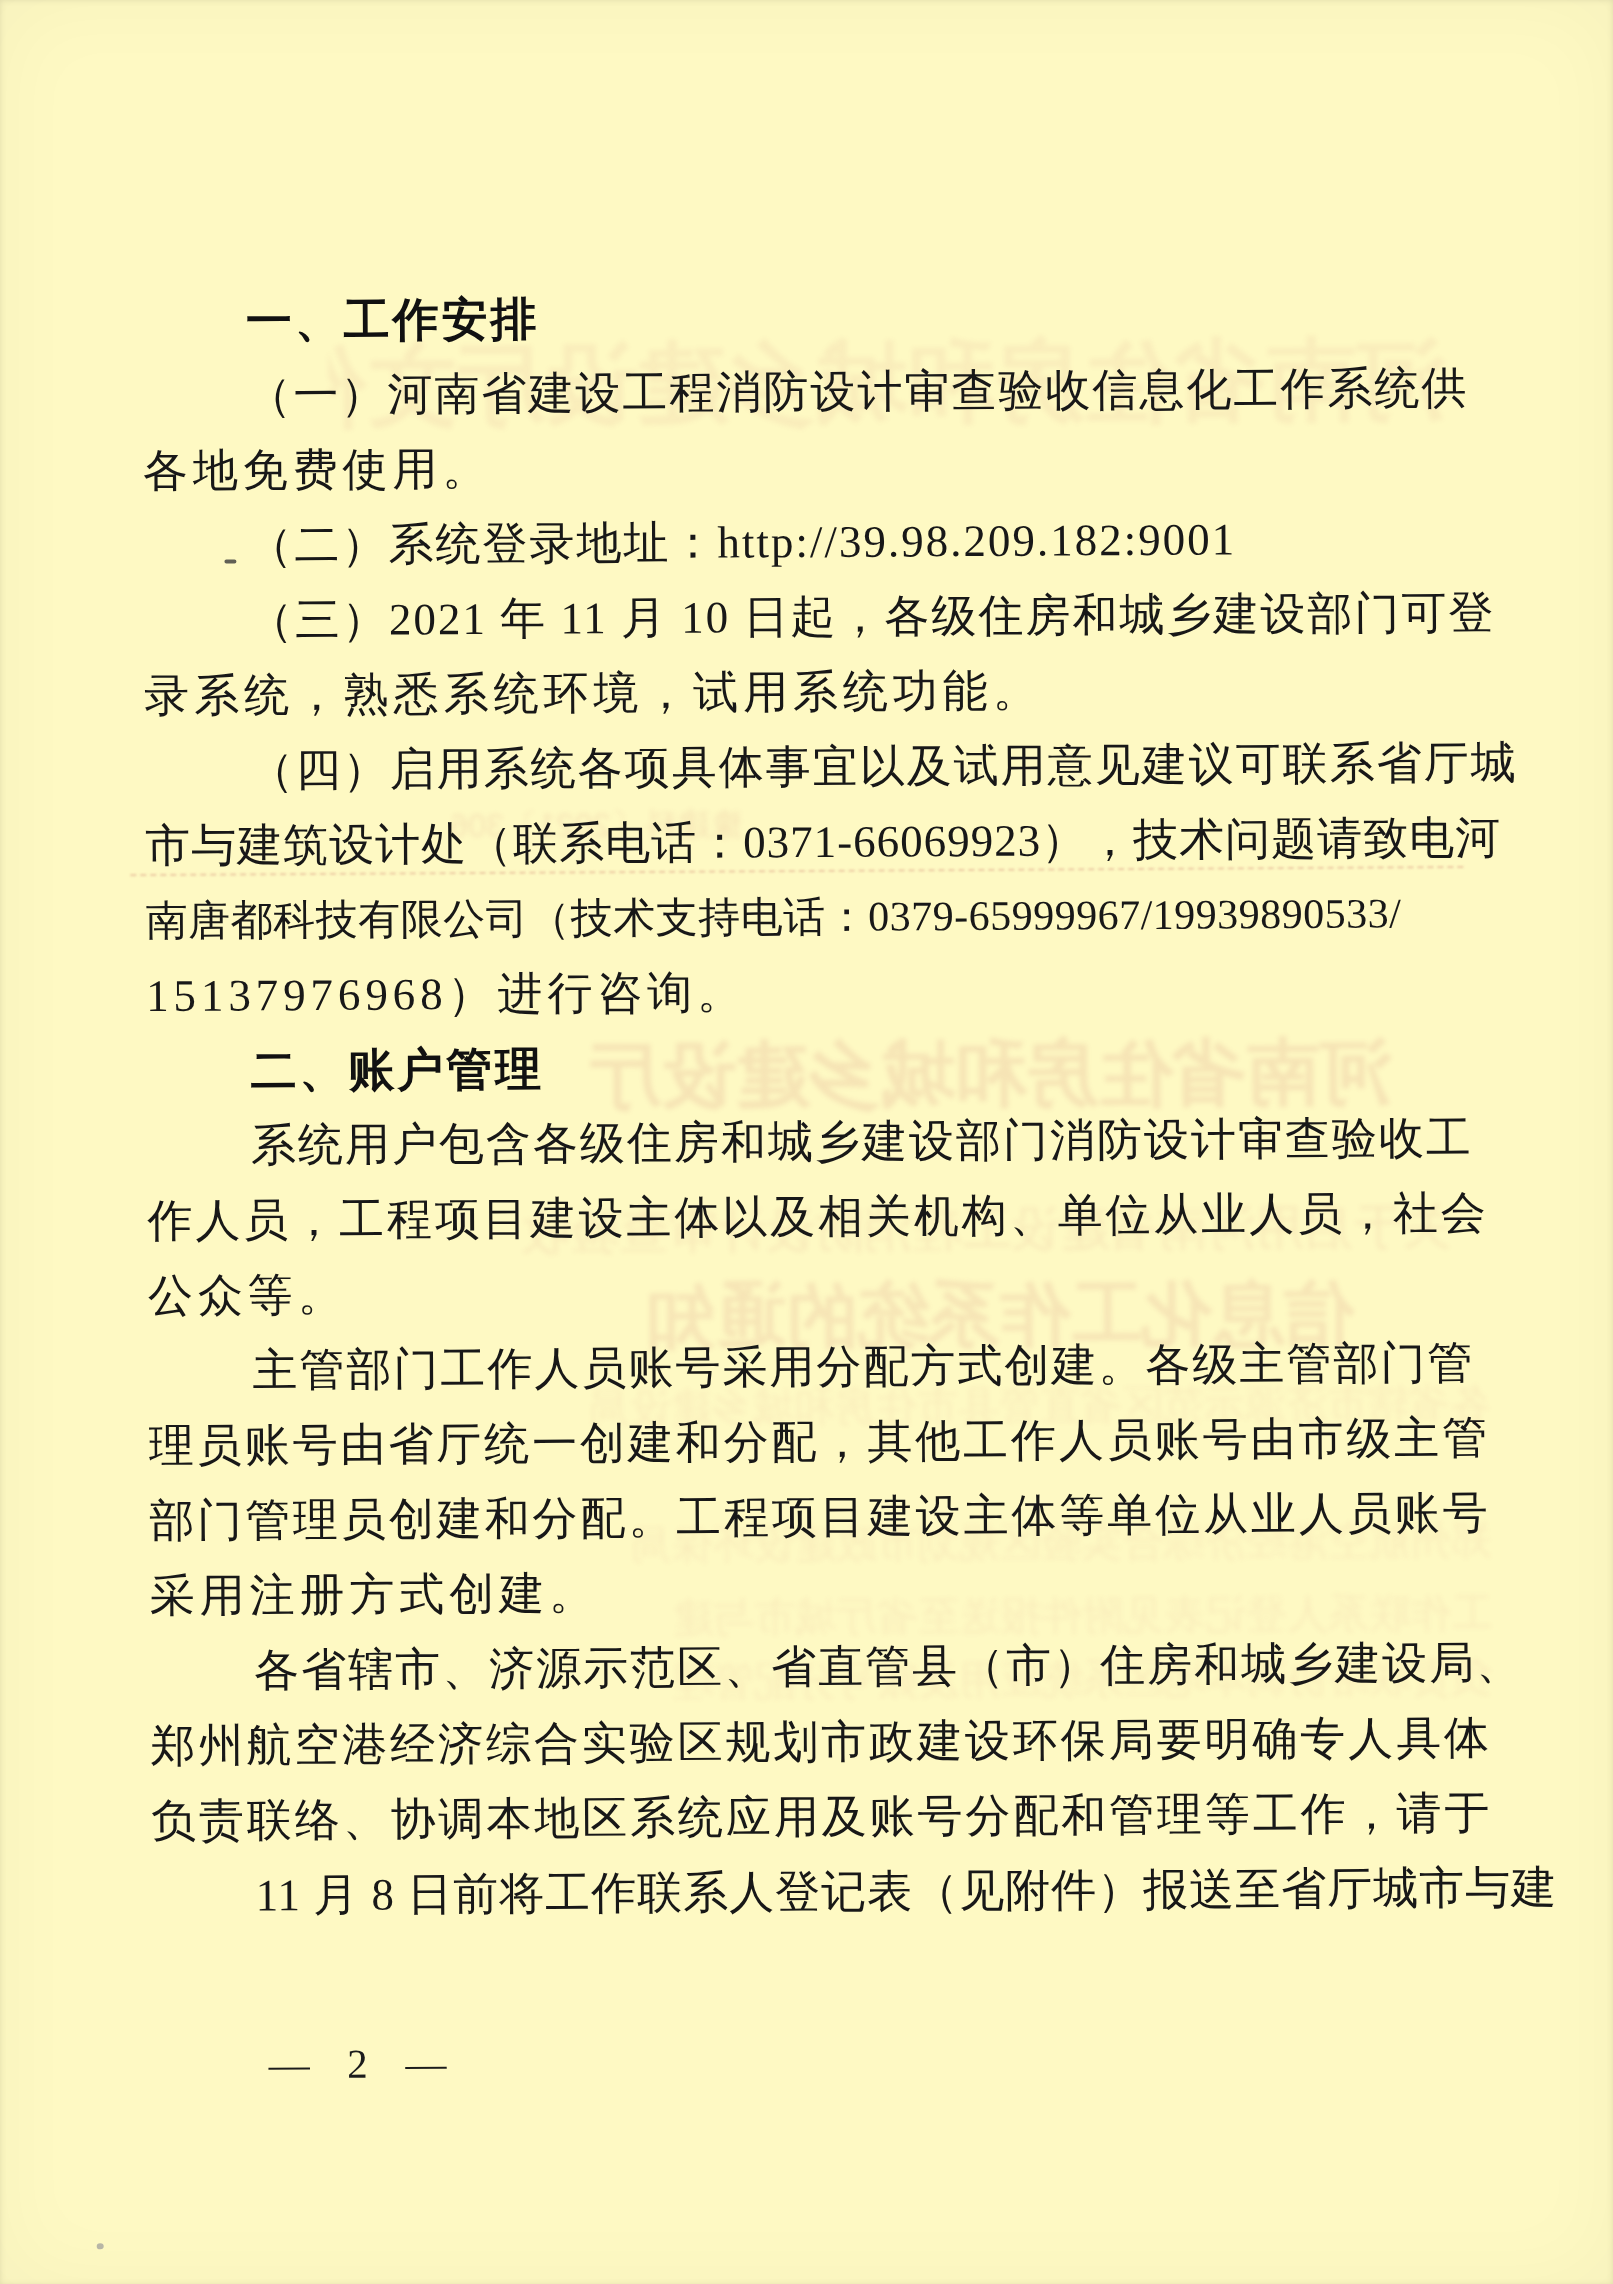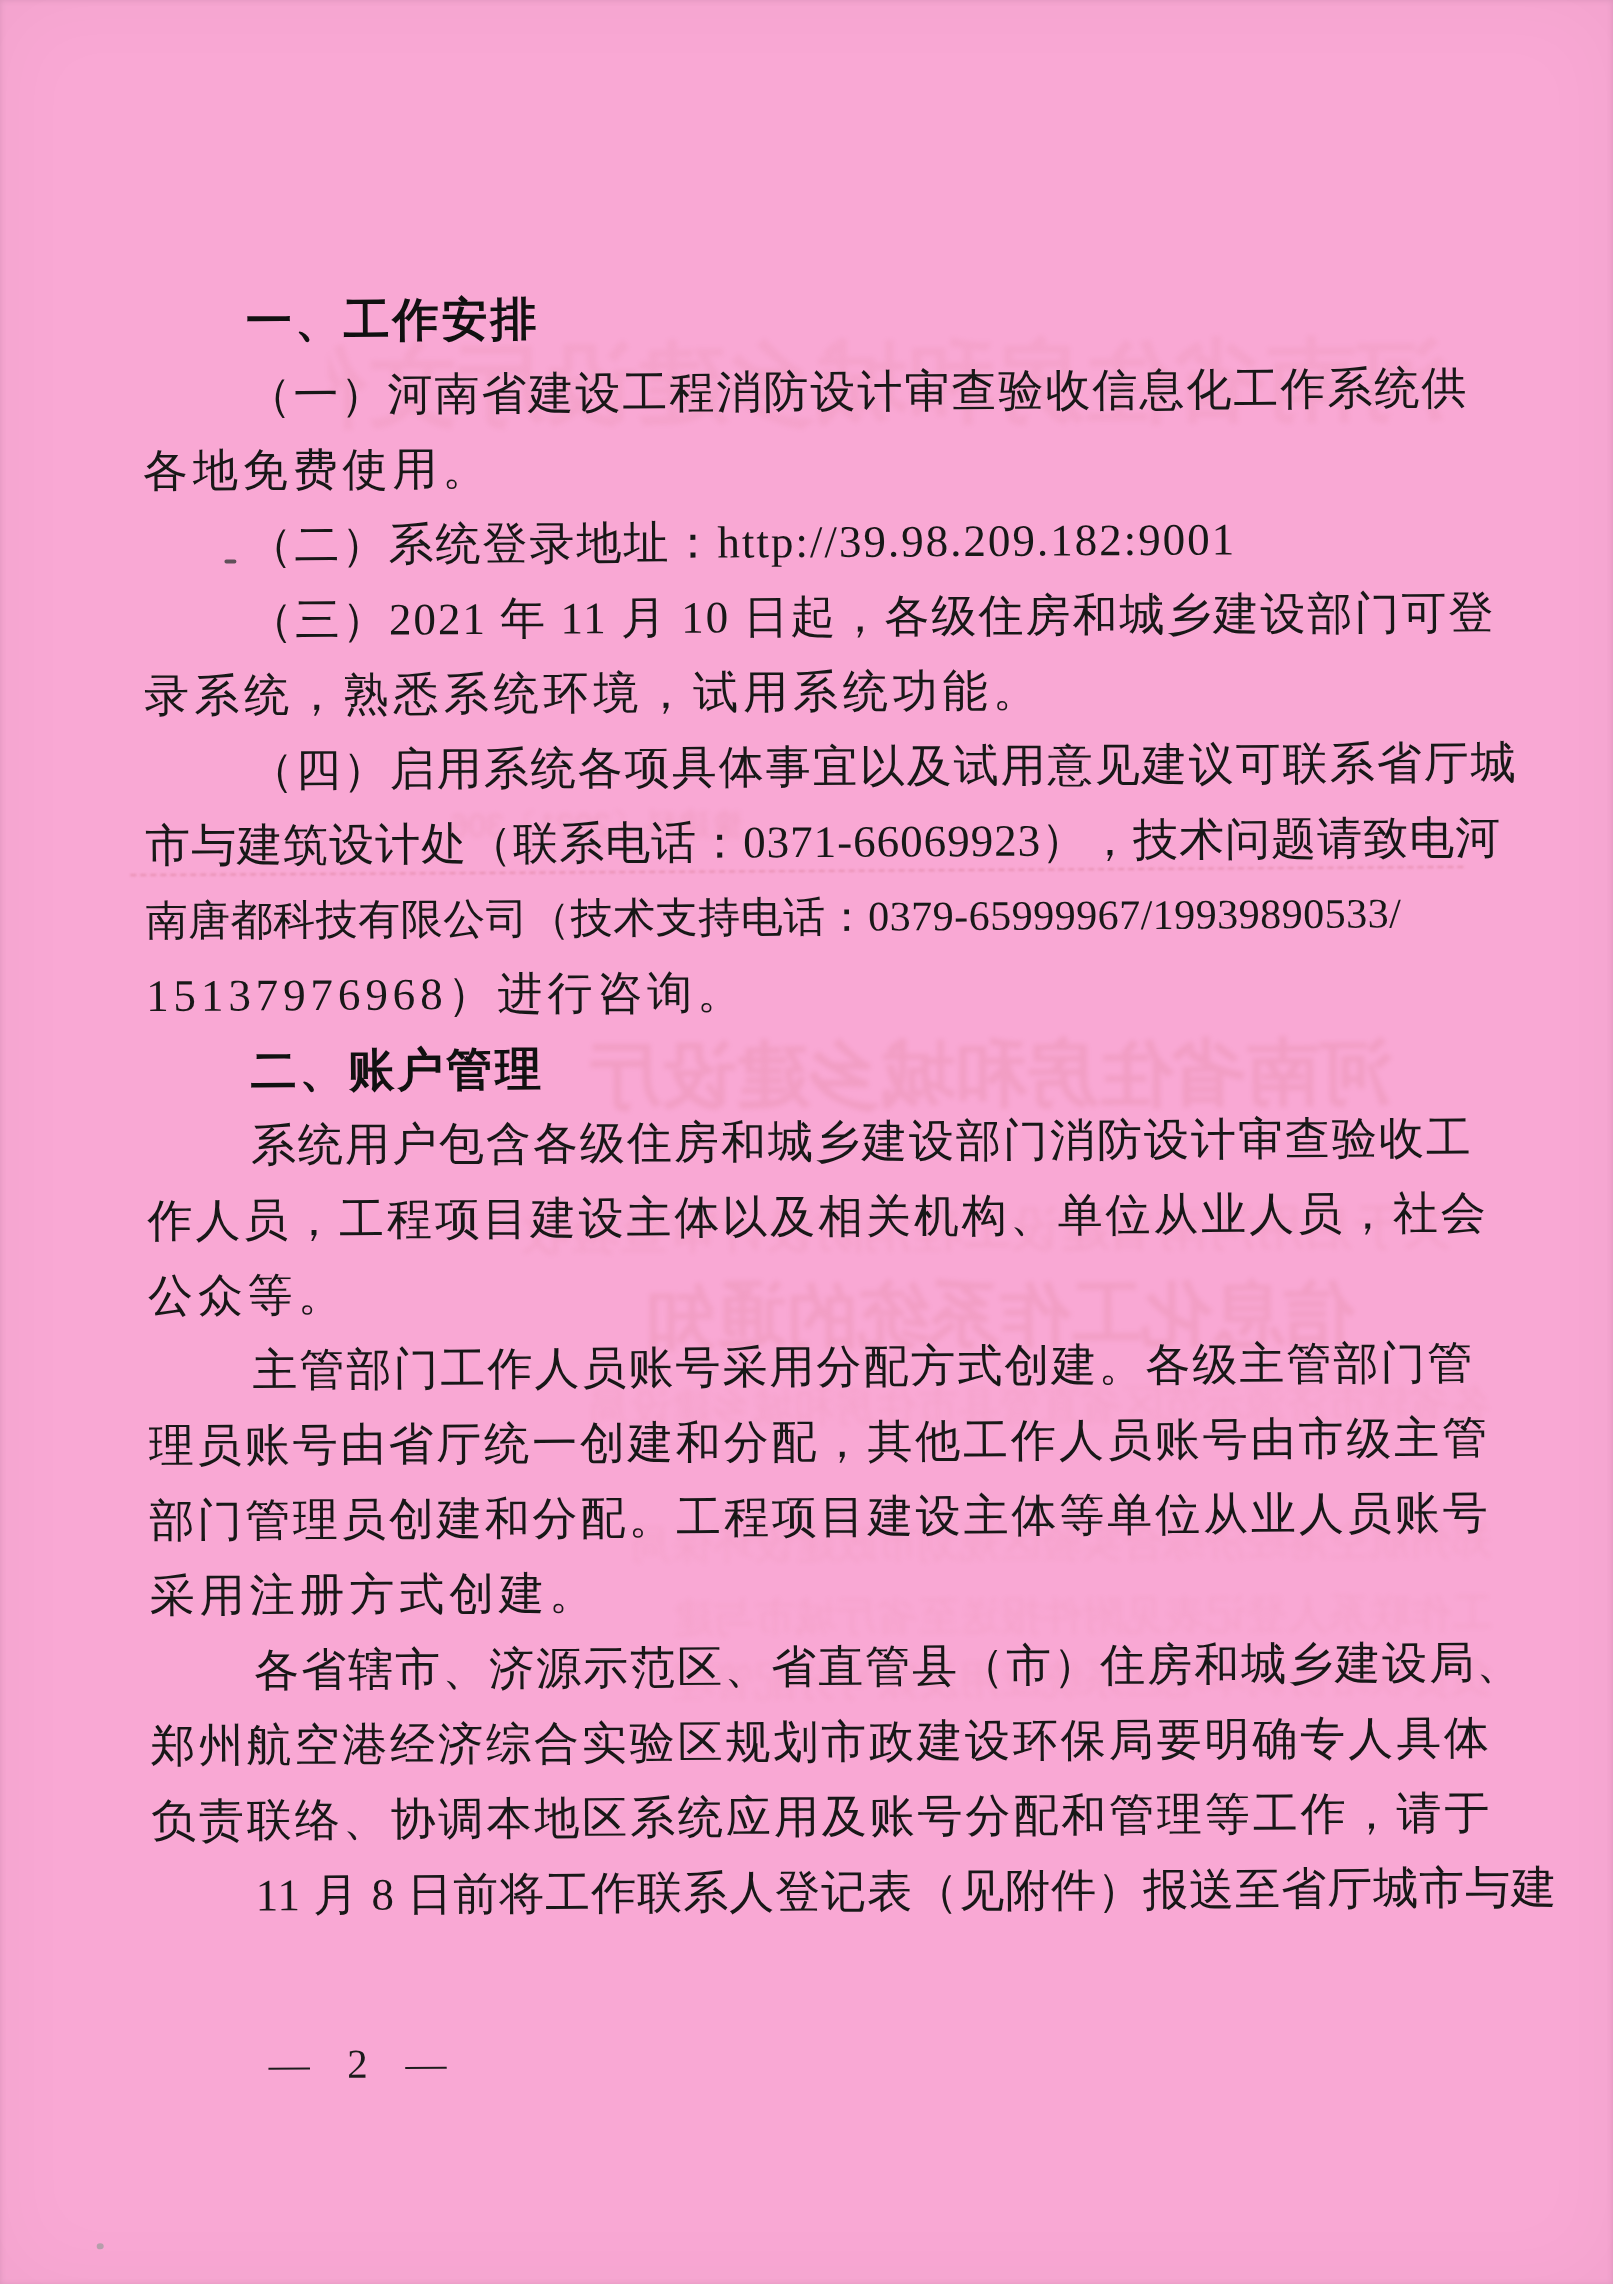--- a/index.html
+++ b/index.html
@@ -1,19 +1,19 @@
 <!DOCTYPE html>
 <html><head>
 <meta charset="utf-8">
 <style>
   html,body { margin:0; padding:0; background:#ffffff; }
   .page {
     position:relative;
     width:1613px; height:2285px;
-    background:#f9a8d4;
+    background:#fef9c3;
     overflow:hidden;
     box-shadow: inset 0 0 5.9px rgba(0,0,0,0.10), inset 0 0 88px rgba(0,0,0,0.035);
     font-family:"Liberation Serif","DejaVu Serif",serif;
   }
   
   .content {
     position:absolute; inset:0;
     transform: rotate(-0.35deg);
     transform-origin: 50% 50%;
   }

